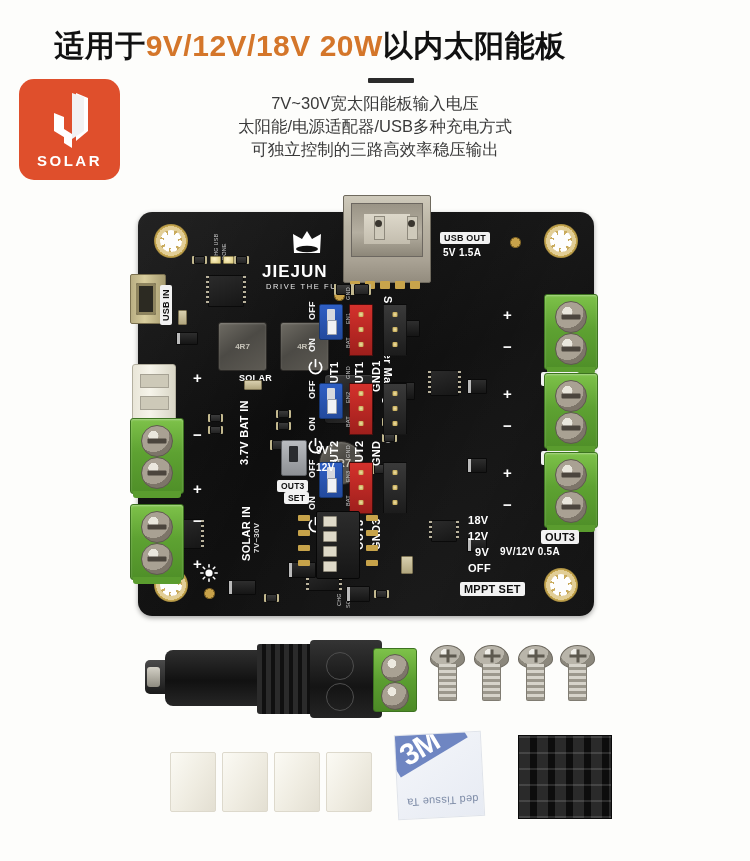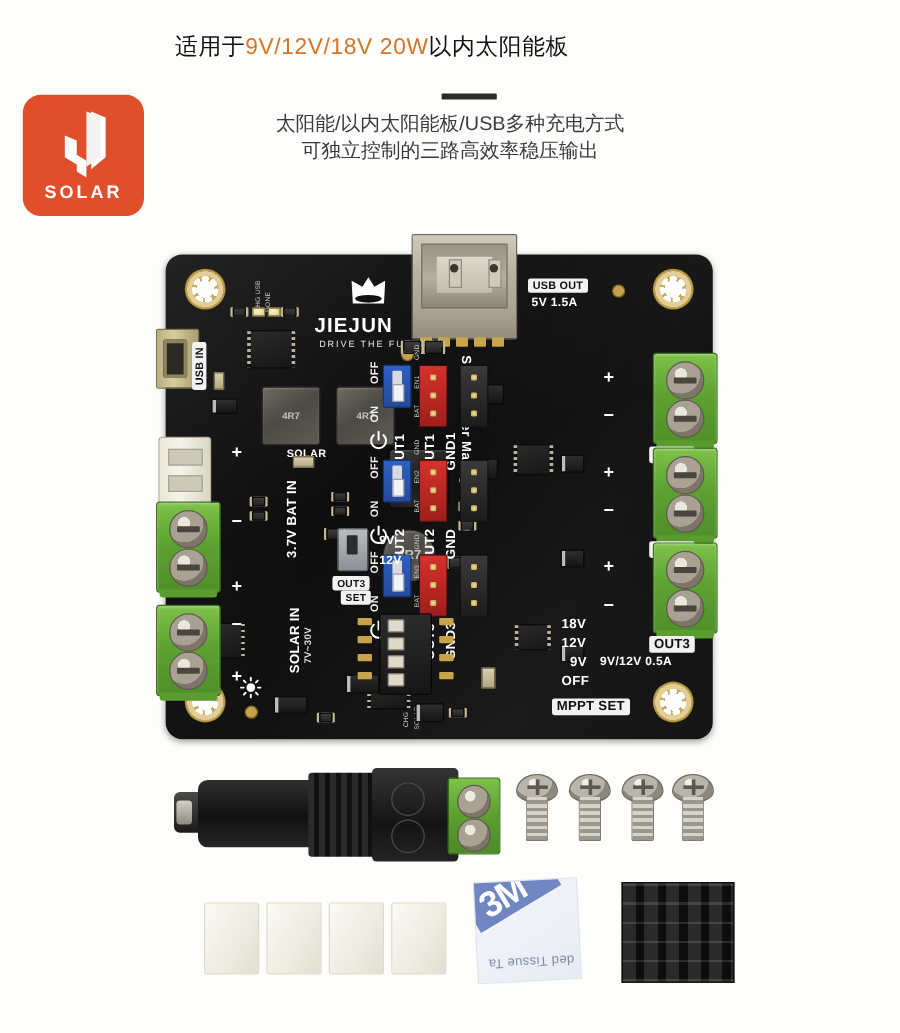--- a/index.html
+++ b/index.html
@@ -7,21 +7,21 @@
     width:750px;height:861px;
     background:#fdfdfb;
     font-family:"Liberation Sans","DejaVu Sans",sans-serif;
     overflow:hidden;position:relative;
   }
   .page{position:relative;width:750px;height:861px;}
 
   
   .hdr-title{
     position:absolute;left:0;top:26px;width:620px;text-align:center;
-    font-size:19px;font-weight:normal;color:#111;letter-spacing:.5px;
+    font-size:30px;font-weight:bold;color:#111;letter-spacing:.5px;
     white-space:nowrap;
   }
   .hdr-title .accent{color:#d4762a;}
   .hdr-rule{
     position:absolute;left:368px;top:78px;width:46px;height:5px;
     background:#2b2b2b;border-radius:1px;
   }
   .hdr-sub{
     position:absolute;left:0;top:92px;width:750px;text-align:center;
     font-size:16.5px;color:#3a3a3a;line-height:23px;
@@ -325,21 +325,22 @@
 </head>
 <body>
 
 <div class="page">
 
   <div class="hdr-title">
     <span>适用于</span><span class="accent">9V/12V/18V 20W</span><span>以内太阳能板</span>
   </div>
   <div class="hdr-rule"></div>
   <div class="hdr-sub">
-    <div>太阳能/以内太阳能板/USB多种充电方式</div>
+    <div>7V~30V宽太阳能板输入电压</div>
+    <div>太阳能/电源适配器/USB多种充电方式</div>
     <div>可独立控制的三路高效率稳压输出</div>
   </div>
 
   <div class="logo">
     <div class="logo-mark">
       <svg width="56" height="58" viewBox="0 0 56 58">
         <path d="M34 2 L46 7 L46 40 L34 50 Z" fill="#ffffff"></path>
         <path d="M30 2 L42 6 L42 40 L30 48 Z" fill="#f2f2f2"></path>
         <path d="M12 22 L22 26 L22 38 L30 43 L30 51 L12 40 Z" fill="#ffffff"></path>
         <path d="M22 44 L30 50 L30 57 L22 52 Z" fill="#ffffff"></path>

